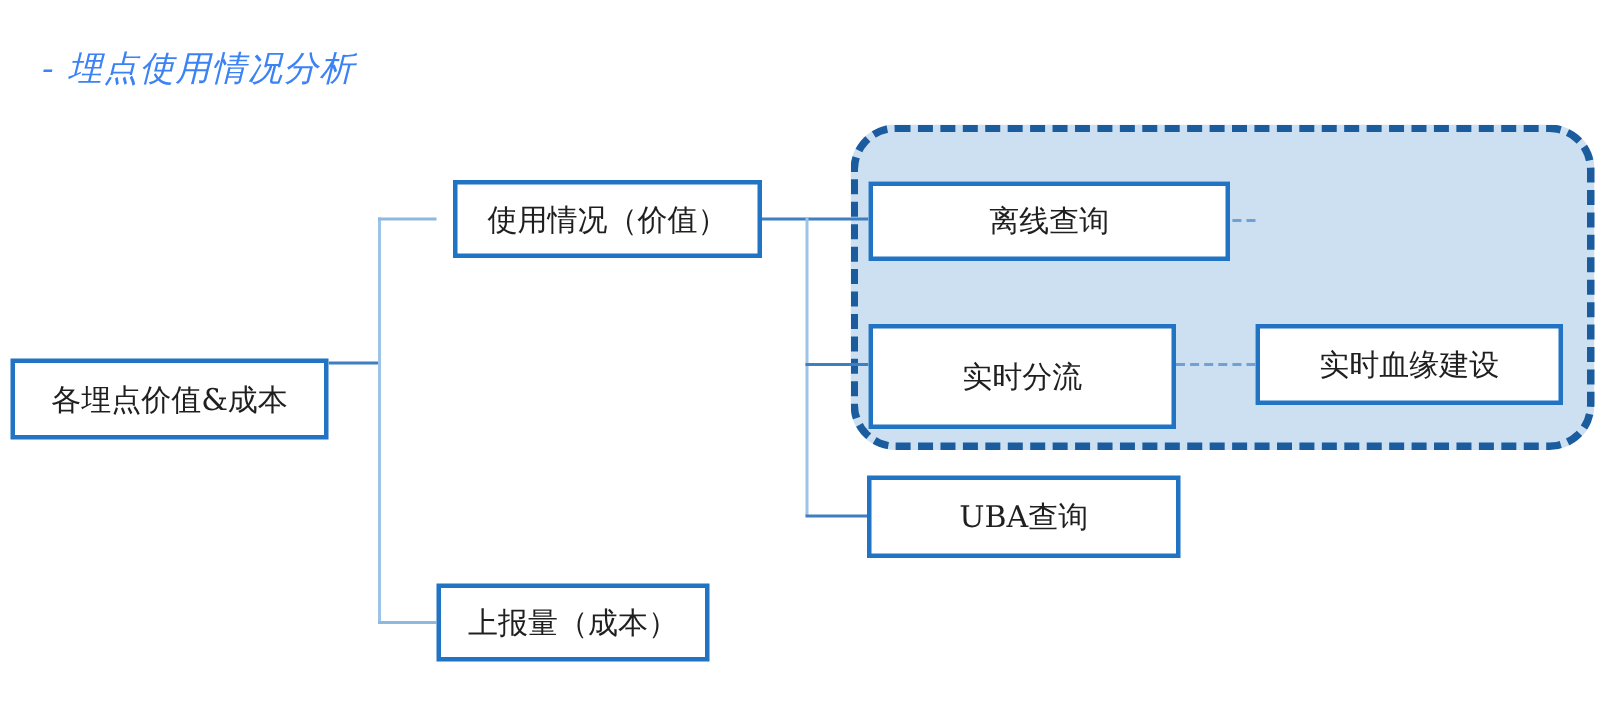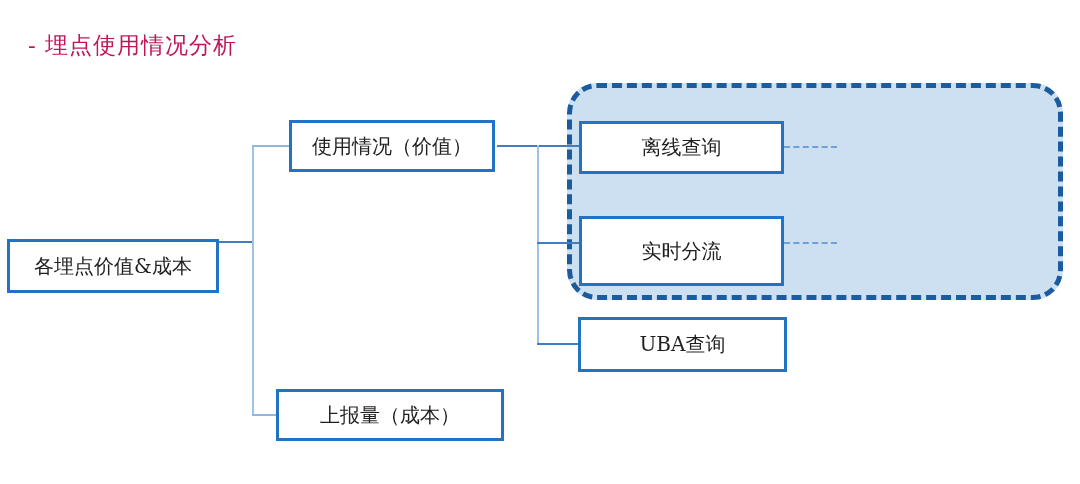--- a/index.html
+++ b/index.html
@@ -13,23 +13,24 @@
     height: 484px;
     background: #ffffff;
     overflow: hidden;
     font-family: "DejaVu Serif", "Liberation Serif", serif;
   }
   .page-title {
     position: absolute;
     left: 28px;
     top: 30px;
     font-size: 23px;
-    color: #be185d;
+    color: #3b82f6;
     letter-spacing: 1px;
     white-space: nowrap;
+    font-style: italic;
   }
   .node {
     position: absolute;
     box-sizing: border-box;
     background: #ffffff;
     border: 3px solid #2173c4;
     display: flex;
     align-items: center;
     justify-content: center;
     font-size: 20px;
@@ -64,23 +65,23 @@
   .v-line {
     width: 0;
     border-left: 2px solid #9dc3e6;
   }
   .dotted-line {
     height: 0;
     border-top: 2px dashed #6fa0d6;
   }
   
   .n-root           { left: 7px;   top: 215px; width: 212px; height: 54px; margin-top: 24px; }
-  .n-usage          { left: 289px; top: 120px; width: 206px; height: 52px; }
-  .n-report         { left: 276px; top: 389px; width: 228px; height: 52px; text-align: center; }
-  .n-offline-query  { left: 579px; top: 121px; width: 205px; height: 53px; }
+  .n-usage          { left: 302px; top: 120px; width: 206px; height: 52px; }
+  .n-report         { left: 291px; top: 389px; width: 182px; height: 52px; text-align: center; }
+  .n-offline-query  { left: 579px; top: 121px; width: 241px; height: 53px; }
   .n-offline-lineage{ left: 837px; top: 121px; width: 205px; height: 53px; }
   .n-realtime-split { left: 579px; top: 216px; width: 205px; height: 70px; }
   .n-realtime-lineage{ left: 837px; top: 216px; width: 205px; height: 54px; }
   .n-uba-query      { left: 578px; top: 317px; width: 209px; height: 55px; }
 </style>
 </head>
 <body>
 
 <div class="canvas">
 
@@ -99,15 +100,16 @@
   <div class="line h-line" style="left:537px; top:343px; width:41px;"></div>
 
   <div class="line dotted-line" style="left:784px; top:146px; width:53px;"></div>
   <div class="line dotted-line" style="left:784px; top:242px; width:53px;"></div>
 
   <div class="node n-root">各埋点价值&amp;成本</div>
   <div class="node n-usage">使用情况（价值）</div>
   <div class="node n-report">上报量（成本）</div>
   <div class="node n-offline-query">离线查询</div>
   <div class="node n-realtime-split">实时分流</div>
+  <div class="node n-realtime-lineage">实时血缘建设</div>
   <div class="node n-uba-query">UBA查询</div>
 
 </div>
 
 </body></html>

